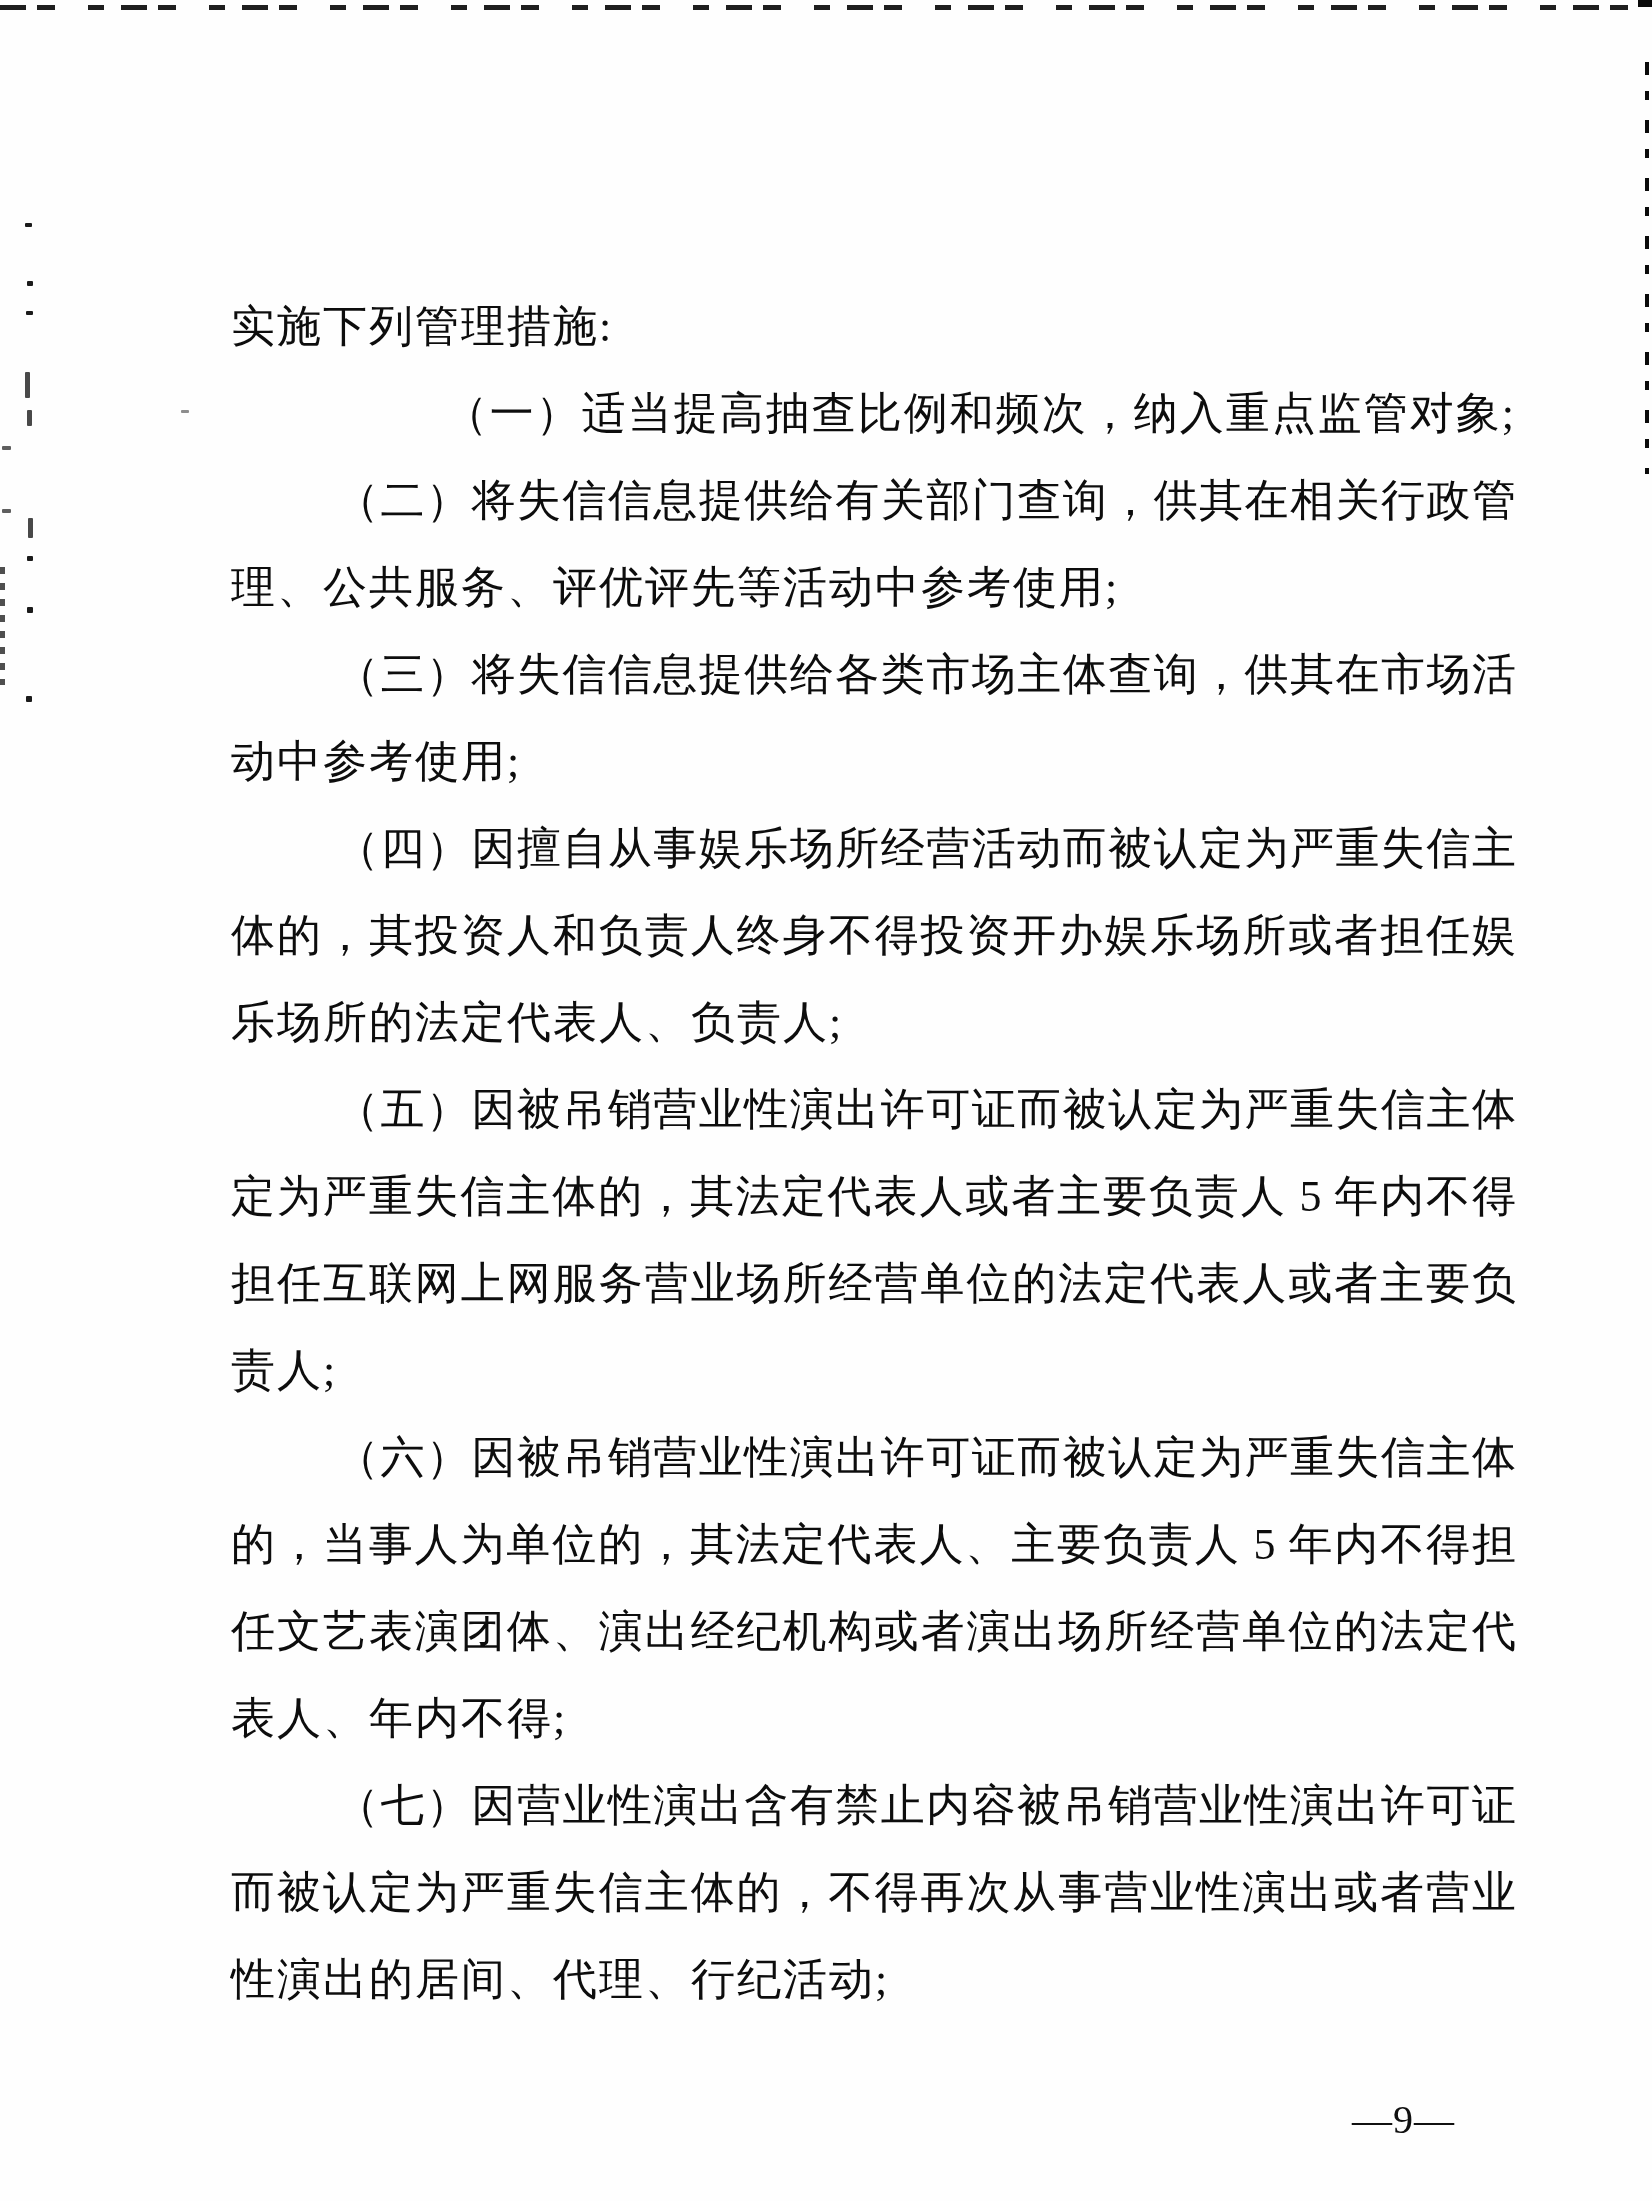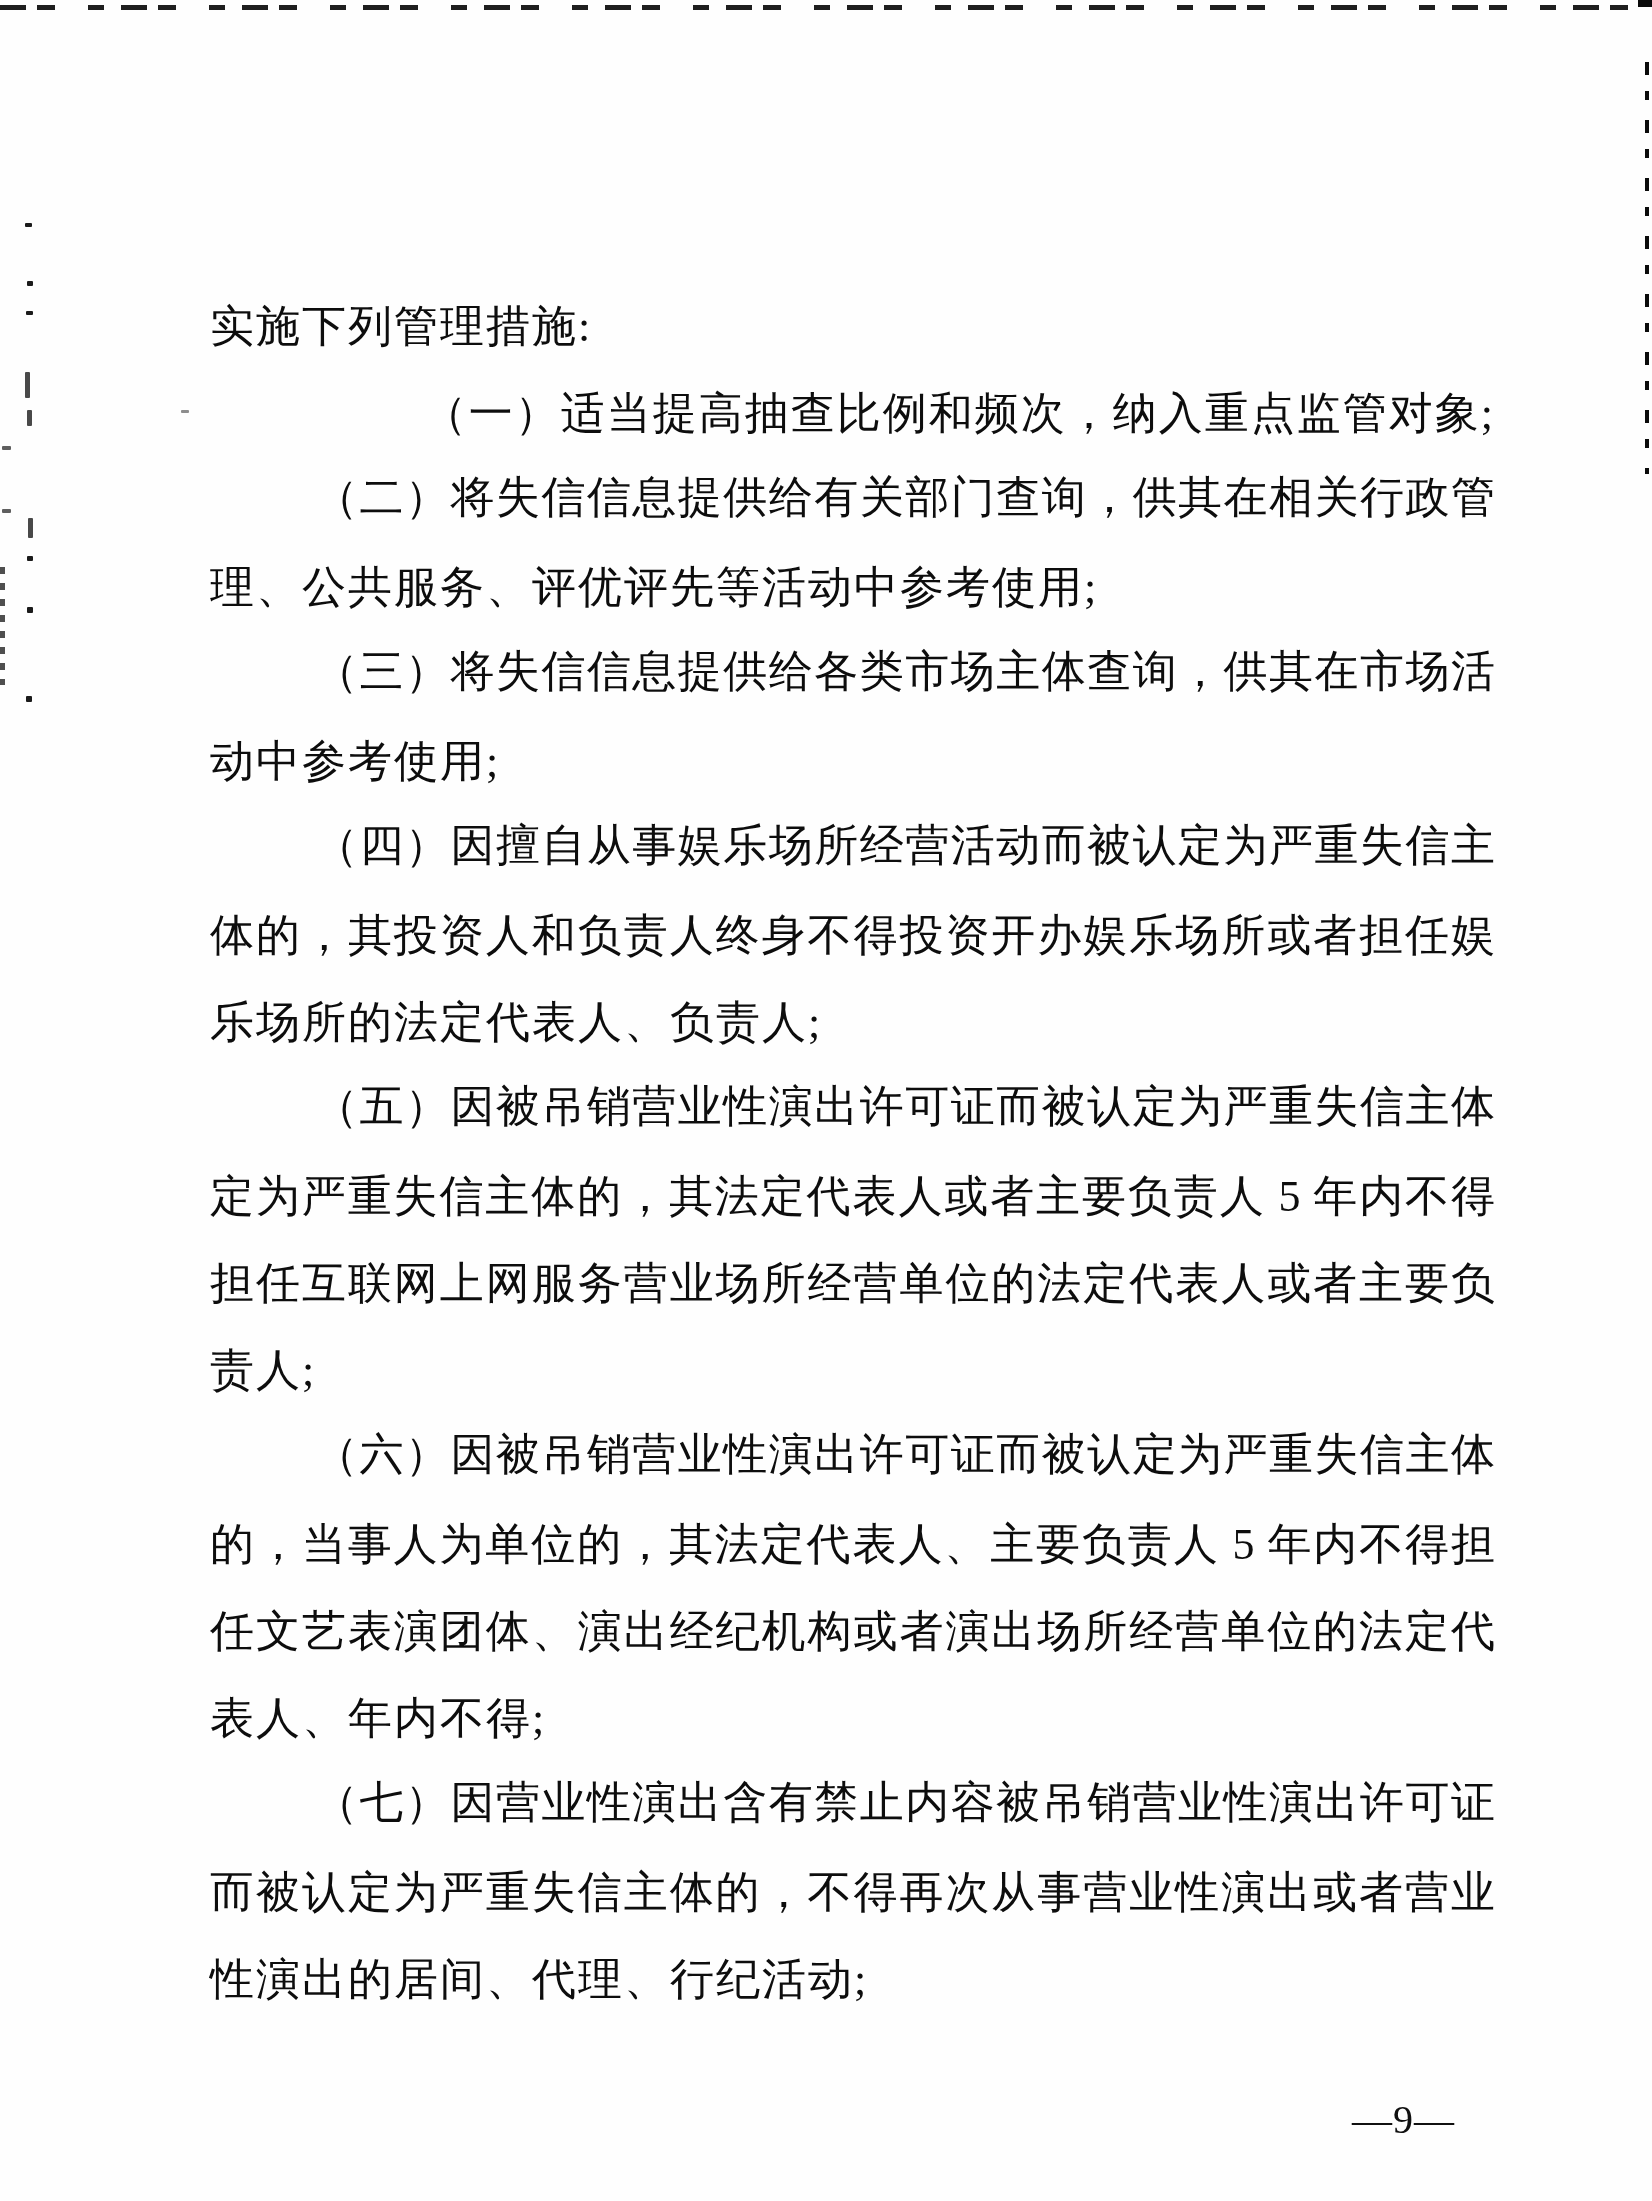--- a/index.html
+++ b/index.html
@@ -64,21 +64,21 @@
   .s7  { left: 2px;   top: 509px; width: 9px; height: 4px; opacity:.7; }
   .s8  { left: 28px;  top: 518px; width: 5px; height: 20px; opacity:.8; }
   .s9  { left: 27px;  top: 556px; width: 6px; height: 5px; }
   .s10 { left: 27px;  top: 607px; width: 6px; height: 6px; }
   .s11 { left: 26px;  top: 696px; width: 6px; height: 6px; }
   .s12 { left: 181px; top: 410px; width: 8px; height: 3px; opacity:.5; }
 
   
   .text-block {
     position: absolute;
-    left: 210px;
+    left: 231px;
     top: 283px;
     width: 1285px;
   }
   .line {
     height: 87px;
     line-height: 87px;
     font-size: 44px;
     letter-spacing: 2px;
     white-space: pre;
     font-weight: 500;
@@ -90,21 +90,20 @@
   .line.full {
     white-space: normal;
     letter-spacing: 0;
     text-align: justify;
     text-align-last: justify;
     text-justify: inter-character;
   }
   .line.full.indent {
     padding-left: 0;
     text-indent: 104px;
-    font-family: Liberation Mono, monospace;
   }
 
   .page-number {
     position: absolute;
     left: 1352px;
     top: 2096px;
     font-size: 40px;
     letter-spacing: 1px;
     color: #101010;
   }

